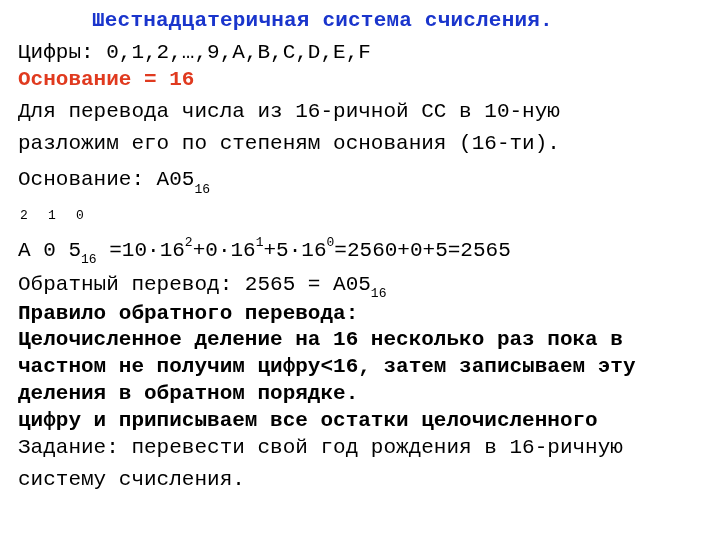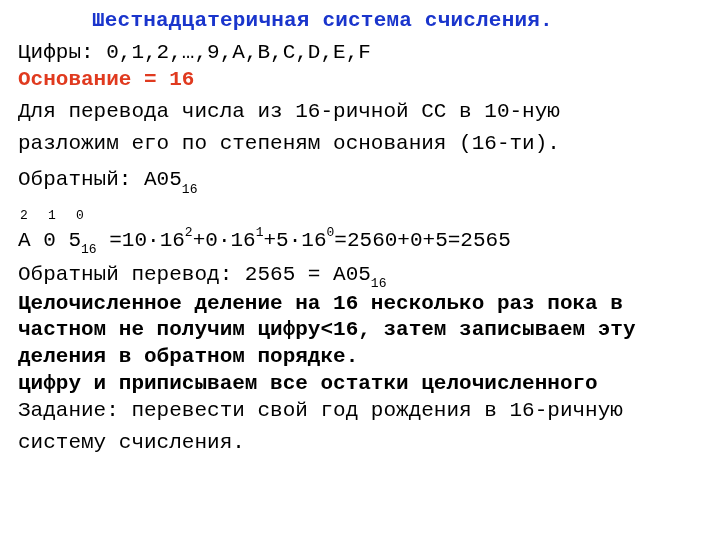--- a/index.html
+++ b/index.html
@@ -31,21 +31,21 @@
   .example { margin-top: 10px; }
   .subidx { font-size: 0.62em; vertical-align: sub; position: relative; top: 0.15em; }
   .supidx { font-size: 0.62em; vertical-align: super; position: relative; top: -0.15em; }
   .positions {
     font-size: 13px;
     letter-spacing: 0.5px;
     margin-top: 12px;
     padding-left: 2px;
   }
   .positions span { display: inline-block; width: 28px; }
-  .calc { margin-top: 2px; }
+  .calc { margin-top: 12px; }
   .rule {
     font-weight: bold;
     margin-top: 0px;
   }
   .task { margin-top: 0px; }
   .nobr { white-space: nowrap; }
 </style>
 </head>
 <body>
 
@@ -54,35 +54,36 @@
   <div class="title">Шестнадцатеричная система счисления.</div>
 
   <div class="line">Цифры: 0,1,2,…,9,A,B,C,D,E,F</div>
 
   <div class="base">Основание = 16</div>
 
   <div class="line">Для перевода числа из 16-ричной СС в 10-ную</div>
   <div class="line">разложим его по степеням основания (16-ти).</div>
 
   <div class="example nobr">
-    <span>Обратный: A05</span><span class="subidx">16</span>
+    <span>Основание: A05</span><span class="subidx">16</span>
   </div>
 
   <div class="positions">
     <span>2</span><span>1</span><span>0</span>
   </div>
 
   <div class="calc nobr">
     <span>A 0 5</span><span class="subidx">16</span><span> =10·16</span><span class="supidx">2</span><span>+0·16</span><span class="supidx">1</span><span>+5·16</span><span class="supidx">0</span><span>=2560+0+5=2565</span>
   </div>
 
   <div class="line nobr">
     <span>Обратный перевод: 2565 = A05</span><span class="subidx">16</span>
   </div>
 
+  <div class="rule">Правило обратного перевода:</div>
   <div class="rule">Целочисленное деление на 16 несколько раз пока в</div>
   <div class="rule">частном не получим цифру&lt;16, затем записываем эту</div>
   <div class="rule">деления в обратном порядке.</div>
   <div class="rule">цифру и приписываем все остатки целочисленного</div>
 
   <div class="task">Задание: перевести свой год рождения в 16-ричную</div>
   <div class="line">систему счисления.</div>
 
 </div>
 

